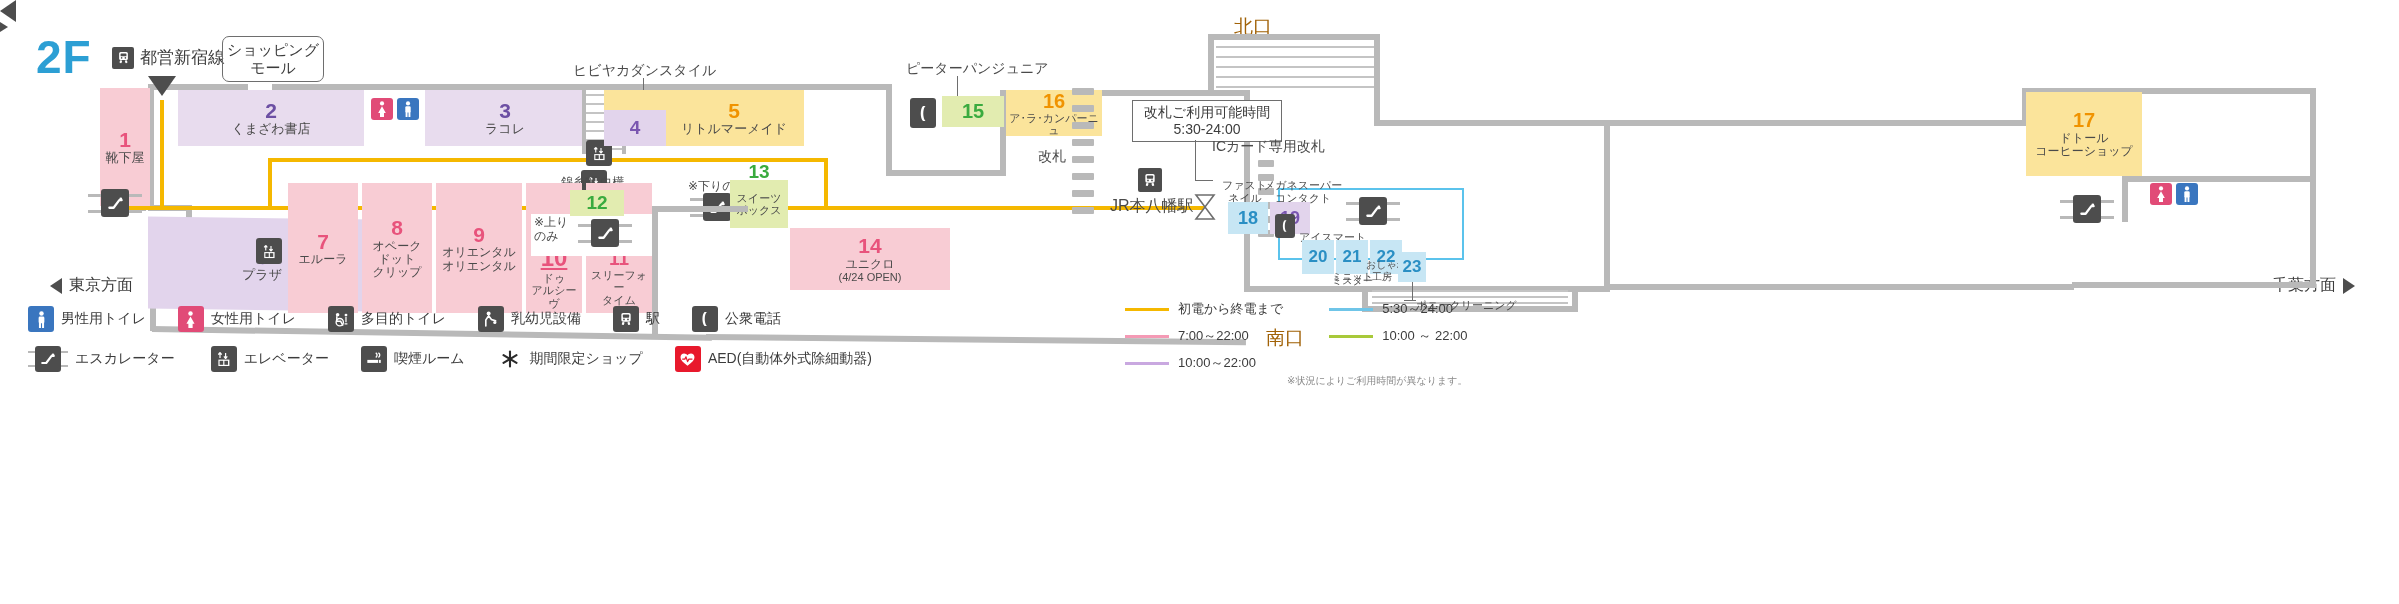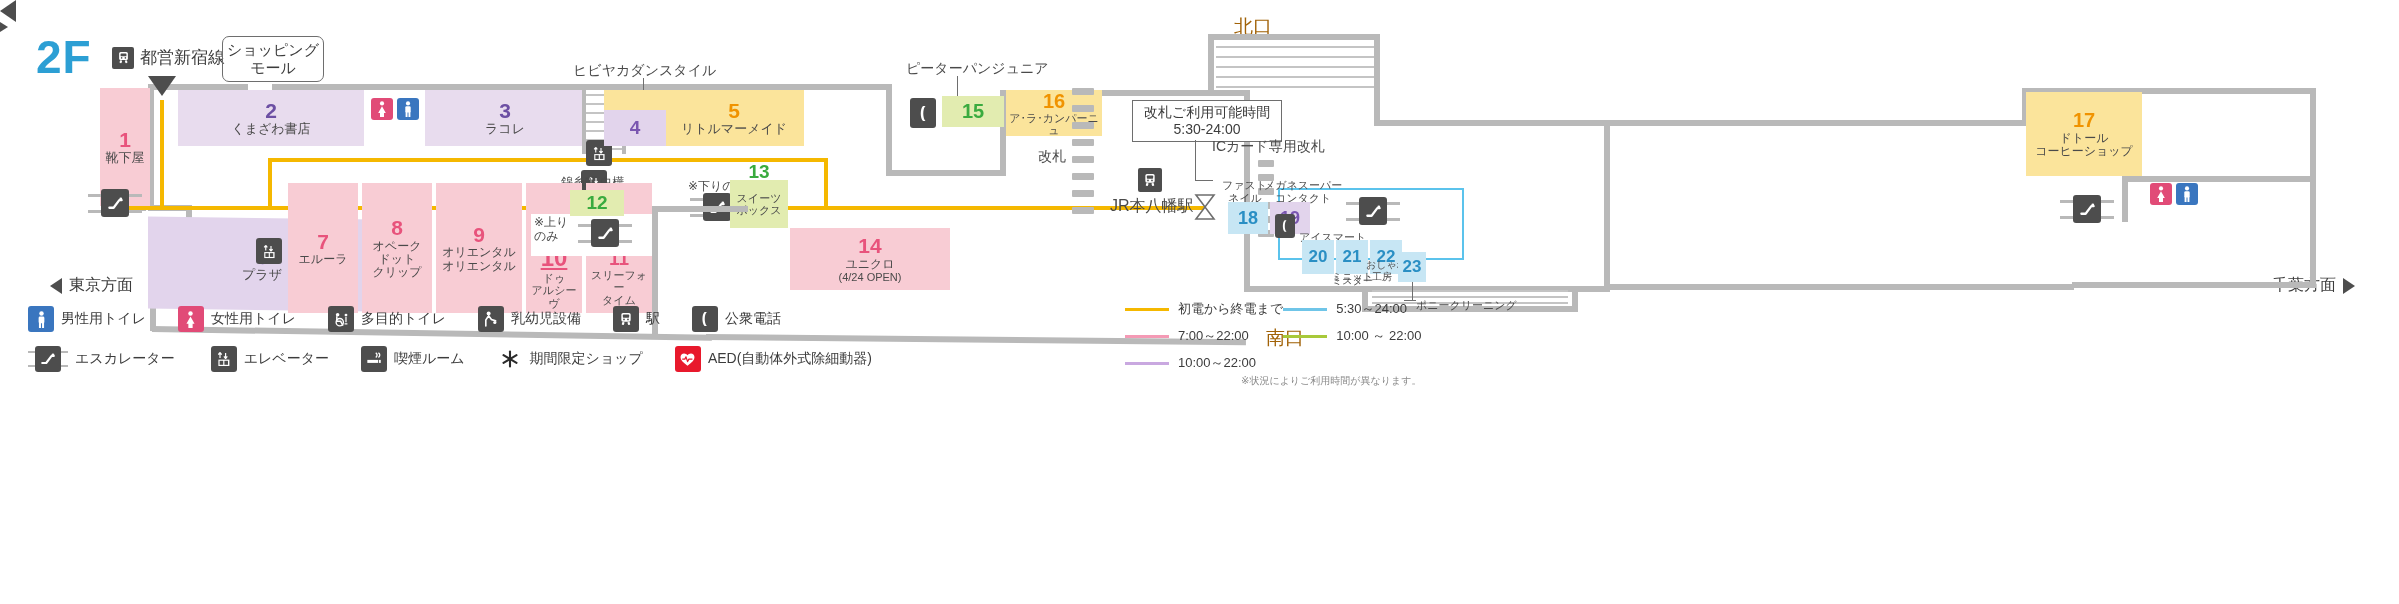--- a/index.html
+++ b/index.html
@@ -71,21 +71,21 @@
 
   
   .leg-esc{position:relative;width:40px;height:26px;margin-right:7px;flex:0 0 auto;}
   .leg-esc .r{position:absolute;left:0;width:40px;height:2px;background:#b9b9b9;}
   .leg-esc .b{position:absolute;left:7px;top:0;width:26px;height:26px;background:#4d4d4d;border-radius:3px;display:flex;align-items:center;justify-content:center;}
 
   
   #timelegend{position:absolute;left:1125px;top:300px;}
   #tl-head{font-size:13px;color:#3c3c3c;display:flex;align-items:center;margin-bottom:9px;}
   #tl-head .sq{width:9px;height:9px;background:#4d4d4d;margin-right:6px;display:inline-block;}
-  .tl-grid{display:flex;}
+  .tl-grid{display:flex;gap:46px;}
   .tl-col{display:flex;flex-direction:column;gap:9px;}
   .tl-row{display:flex;align-items:center;}
   .tl-line{width:44px;height:3px;margin-right:9px;flex:0 0 auto;}
   .tl-lb{font-size:13px;color:#3c3c3c;white-space:nowrap;}
   #tl-note{font-size:10px;color:#8a8a8a;position:absolute;right:0;top:74px;white-space:nowrap;}
 
   
   .dir{position:absolute;display:flex;align-items:center;gap:7px;font-size:16px;color:#3c3c3c;white-space:nowrap;}
   .tri-l{width:0;height:0;border-top:8px solid transparent;border-bottom:8px solid transparent;border-right:12px solid #4d4d4d;}
   .tri-r{width:0;height:0;border-top:8px solid transparent;border-bottom:8px solid transparent;border-left:12px solid #4d4d4d;}

